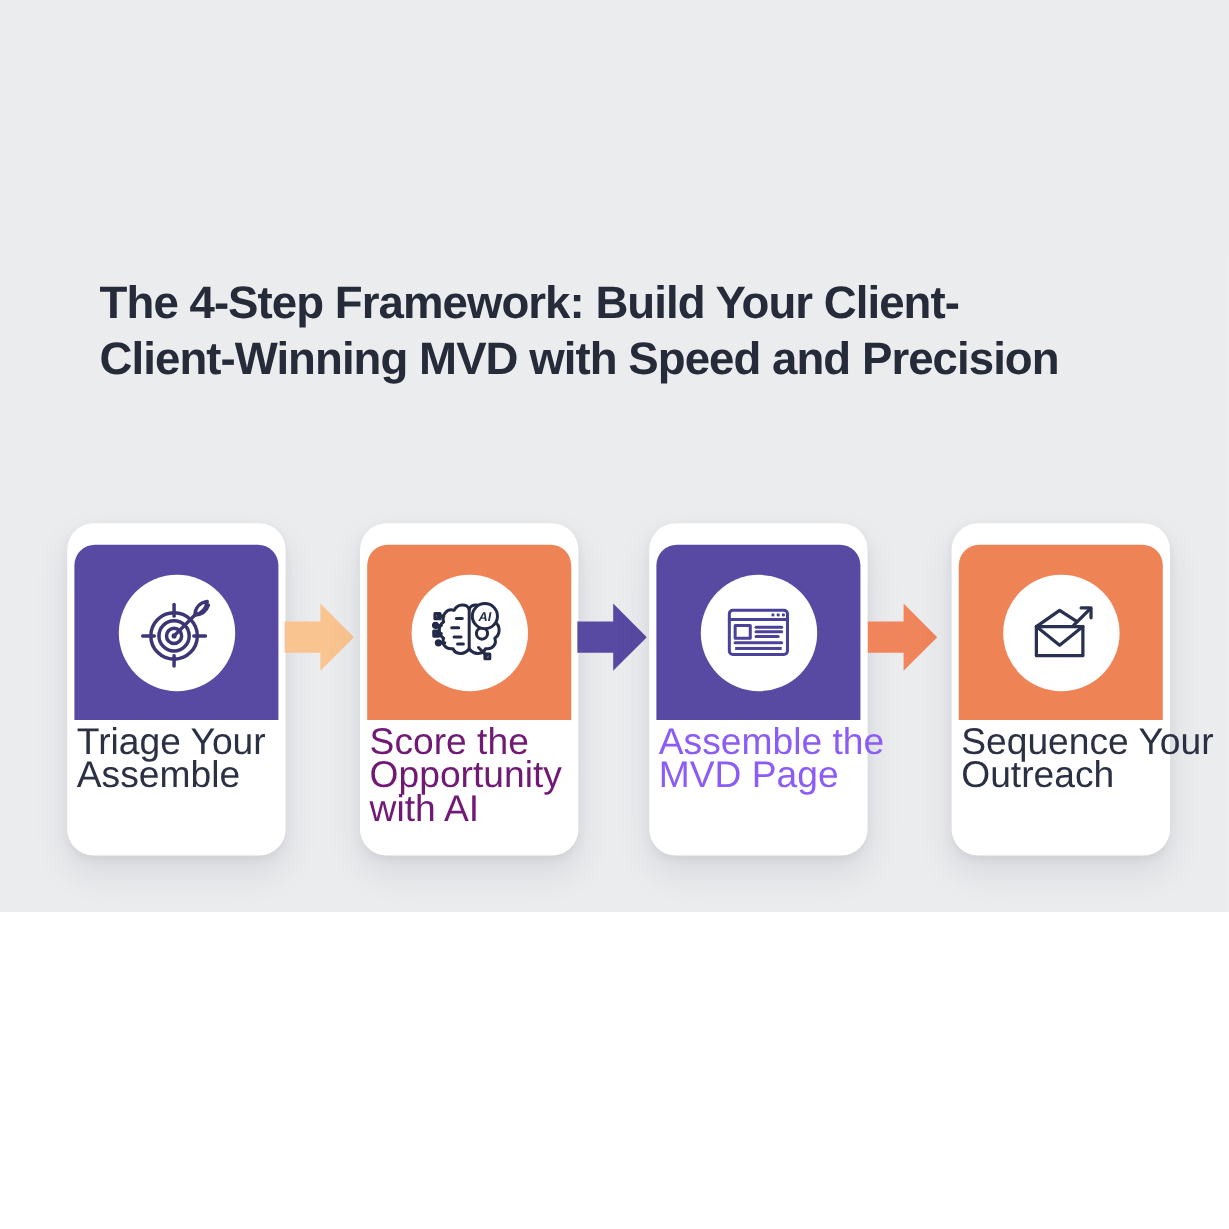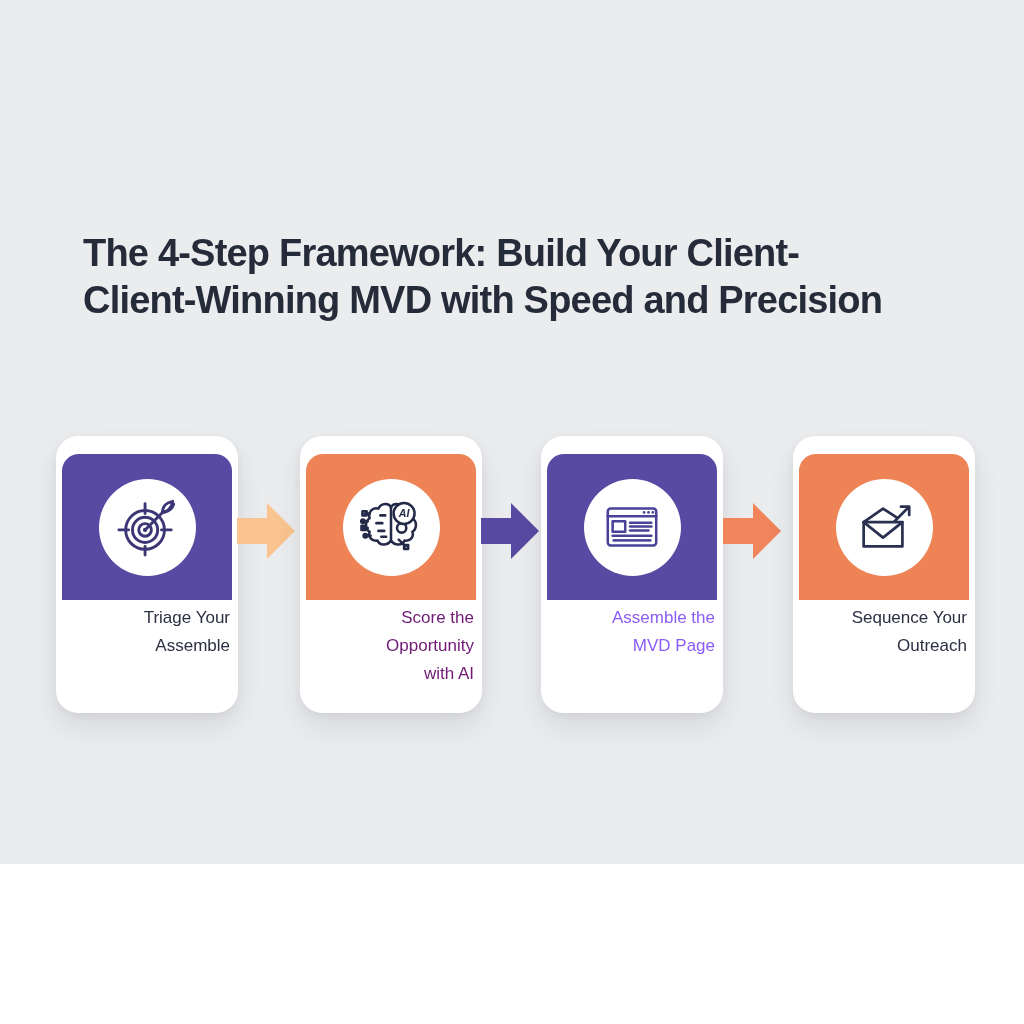--- a/index.html
+++ b/index.html
@@ -2,21 +2,21 @@
 <html><head>
 <meta charset="utf-8">
 <style>
   * { margin: 0; padding: 0; box-sizing: border-box; }
   html, body { width: 1024px; height: 1024px; }
   body { font-family: "Liberation Sans", sans-serif; }
 
   .canvas {
     position: relative;
     width: 1024px;
-    height: 864px;
+    height: 760px;
     overflow: hidden;
   }
 
   .title {
     position: absolute;
     left: 83px;
     top: 230px;
     width: 910px;
     font-size: 38px;
     font-weight: bold;
@@ -55,22 +55,22 @@
     align-items: center;
     justify-content: center;
   }
 
   .icon { width: 62px; height: 62px; }
 
   .card-label {
     position: absolute;
     left: 8px; right: 8px;
     top: 168px;
-    text-align: right;
-    font-size: 17px;
+    text-align: left;
+    font-size: 31px;
     line-height: 28px;
     font-weight: 500;
   }
   .card-label .ll { display: block; white-space: nowrap; }
 
   .arrow {
     position: absolute;
     top: 502px;
     width: 58px;
     height: 58px;

